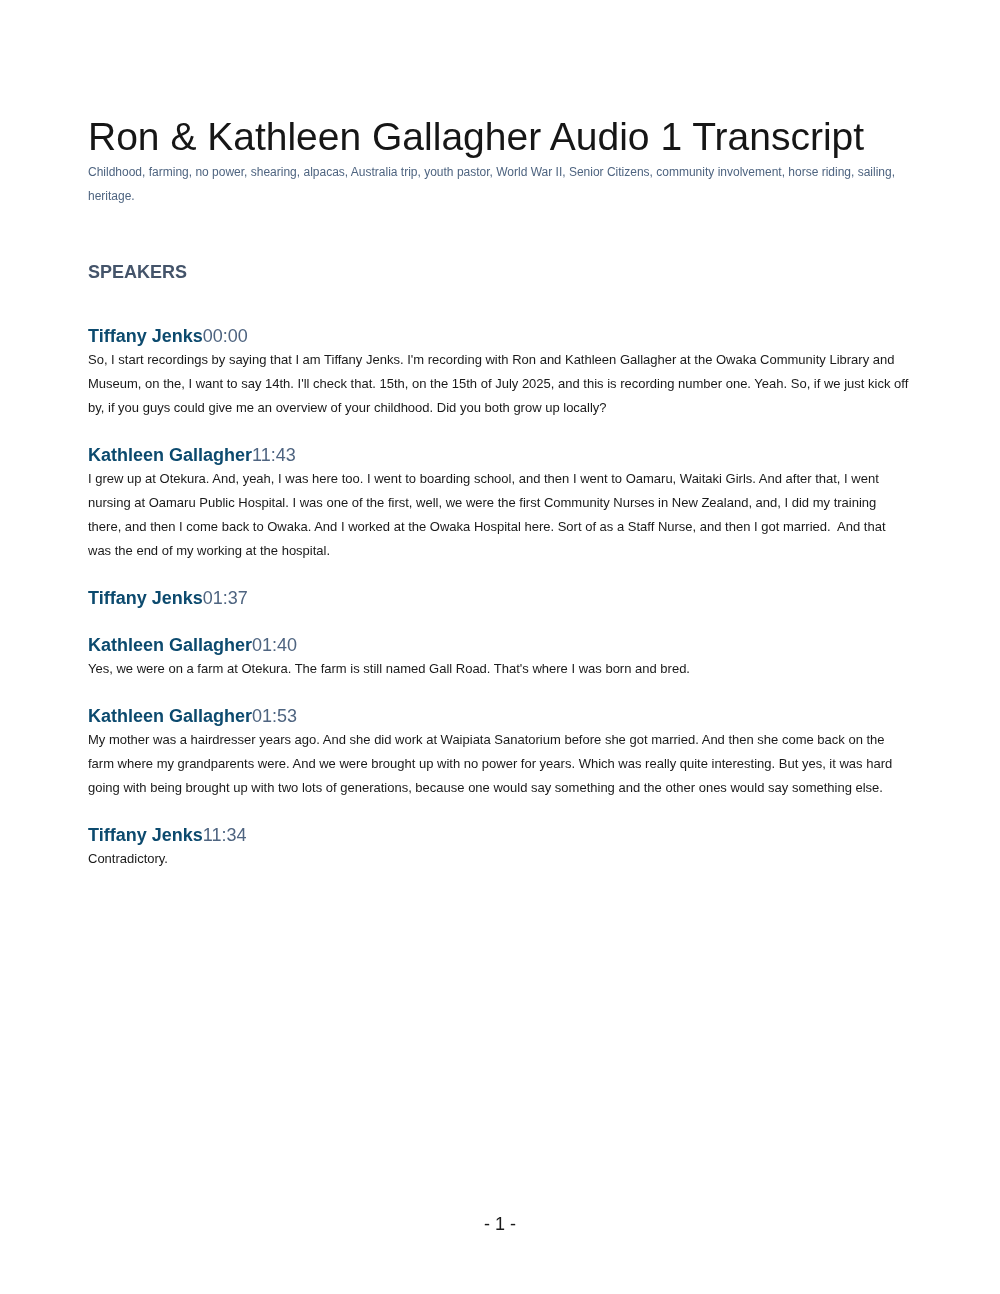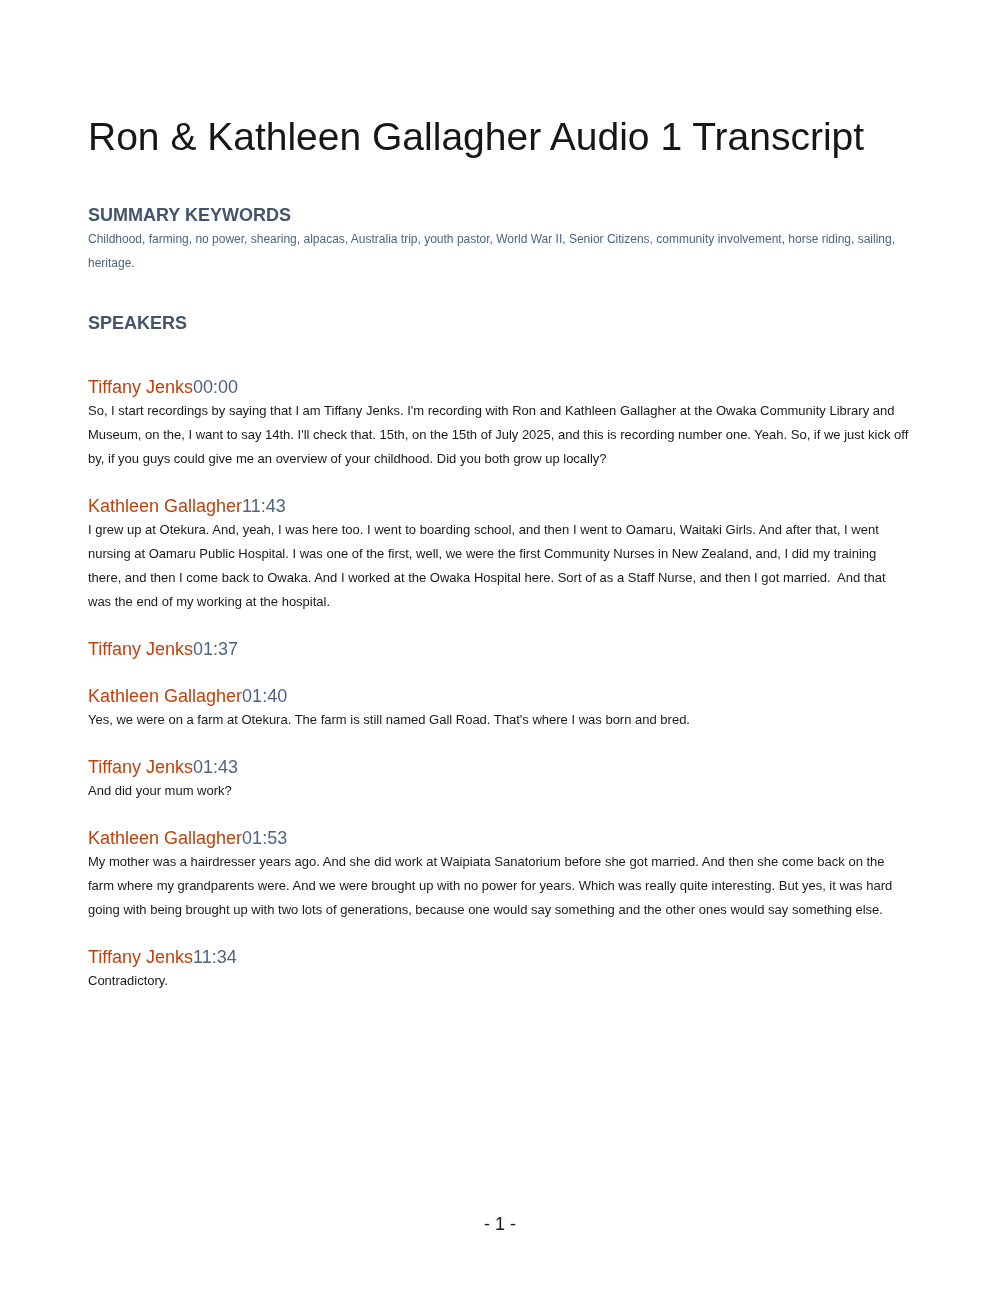--- a/index.html
+++ b/index.html
@@ -27,37 +27,37 @@
     color: #161616;
     white-space: nowrap;
   }
   .section-label {
     margin: 43px 0 0 0;
     font-size: 18px;
     line-height: 24px;
     font-weight: 700;
     color: #44546a;
   }
-  .section-label.speakers { margin-top: 36px; }
+  .section-label.speakers { margin-top: 52px; }
   .section-text {
     margin: 0;
     font-size: 12px;
     line-height: 24px;
     color: #4e6480;
     white-space: pre-wrap;
   }
   .transcript { margin-top: 40px; }
   .utterance + .utterance { margin-top: 23px; }
   .utt-head {
     font-size: 18px;
     line-height: 24px;
   }
   .speaker {
-    font-weight: 400;
-    color: #c2410c;
+    font-weight: 700;
+    color: #0c4a6e;
   }
   .timestamp {
     color: #4e6480;
   }
   .utt-text {
     margin: 0;
     font-size: 13px;
     line-height: 24px;
     color: #1a1a1a;
     white-space: pre-wrap;
@@ -74,21 +74,20 @@
   }
 </style>
 </head>
 <body>
 
 <div class="page">
   <div class="content">
 
     <h1 class="doc-title">Ron &amp; Kathleen Gallagher Audio 1 Transcript</h1>
 
-    <p class="section-label">SUMMARY KEYWORDS</p>
     <p class="section-text">Childhood, farming, no power, shearing, alpacas, Australia trip, youth pastor, World War II, Senior Citizens, community involvement, horse riding, sailing, heritage.</p>
 
     <p class="section-label speakers">SPEAKERS</p>
 
     <div class="transcript">
 
       <div class="utterance">
         <div class="utt-head">
           <span class="speaker">Tiffany Jenks</span><span class="timestamp">00:00</span>
         </div>
@@ -108,26 +107,20 @@
         </div>
       </div>
 
       <div class="utterance">
         <div class="utt-head">
           <span class="speaker">Kathleen Gallagher</span><span class="timestamp">01:40</span>
         </div>
         <p class="utt-text">Yes, we were on a farm at Otekura. The farm is still named Gall Road. That's where I was born and bred.</p>
       </div>
 
-      <div class="utterance">
-        <div class="utt-head">
-          <span class="speaker">Tiffany Jenks</span><span class="timestamp">01:43</span>
-        </div>
-        <p class="utt-text">And did your mum work?</p>
-      </div>
 
       <div class="utterance">
         <div class="utt-head">
           <span class="speaker">Kathleen Gallagher</span><span class="timestamp">01:53</span>
         </div>
         <p class="utt-text">My mother was a hairdresser years ago. And she did work at Waipiata Sanatorium before she got married. And then she come back on the farm where my grandparents were. And we were brought up with no power for years. Which was really quite interesting. But yes, it was hard going with being brought up with two lots of generations, because one would say something and the other ones would say something else.</p>
       </div>
 
       <div class="utterance">
         <div class="utt-head">

